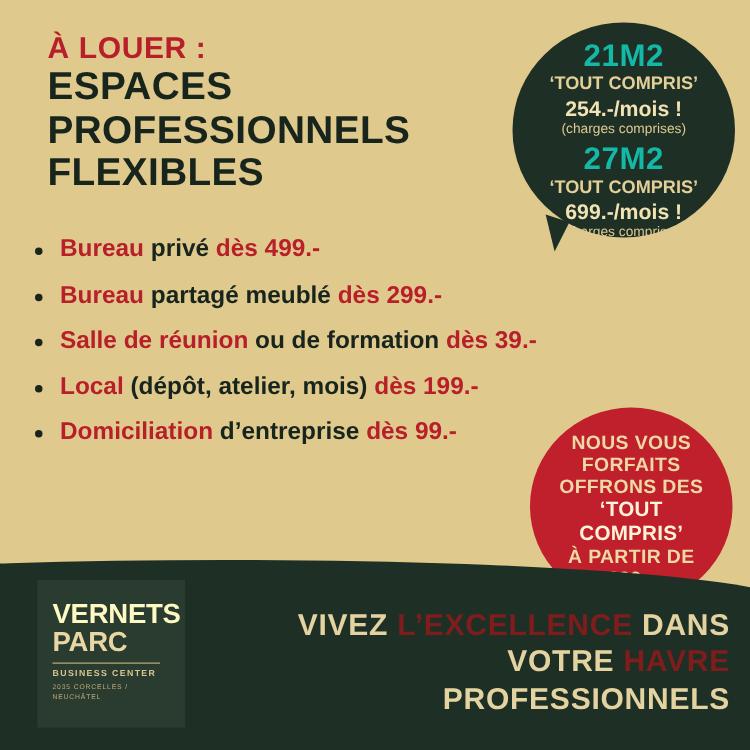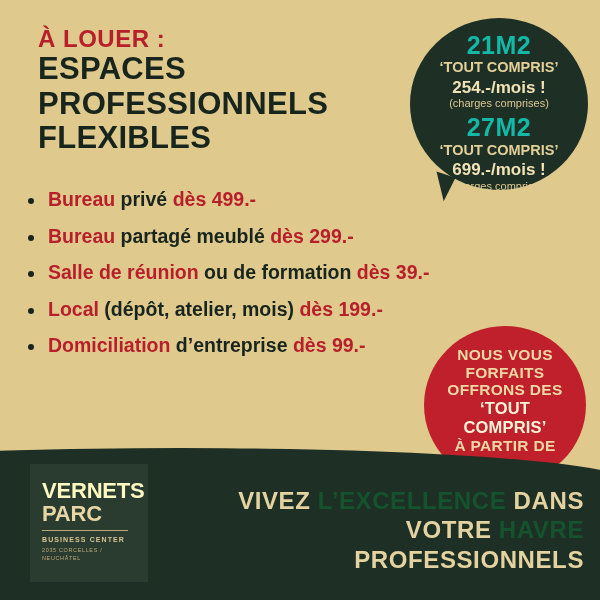--- a/index.html
+++ b/index.html
@@ -252,21 +252,21 @@
     text-align: right;
     width: 400px;
   }
   .tagline .t-line {
     font-size: 24px;
     font-weight: bold;
     color: #e4d3a0;
     letter-spacing: 0.6px;
     line-height: 1.22;
   }
-  .tagline .t-hi { color: #14532d; }
+  .tagline .t-hi { color: #7f1d1d; }
 </style>
 </head>
 <body>
 
 <div class="poster">
 
   <div class="headline">
     <p class="l1">À LOUER :</p>
     <p class="l2">ESPACES</p>
     <p class="l2">PROFESSIONNELS</p>

